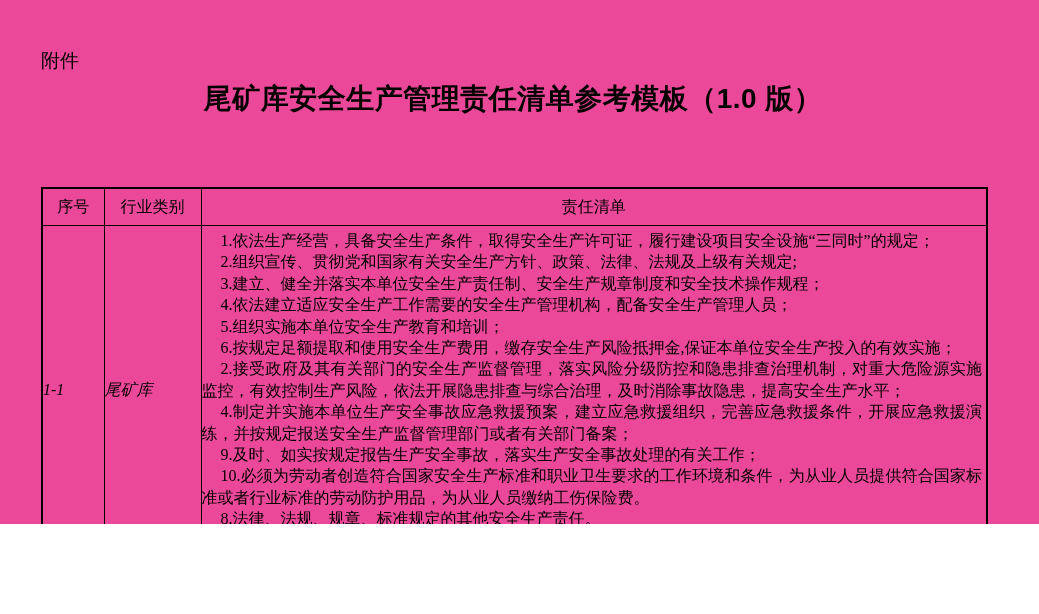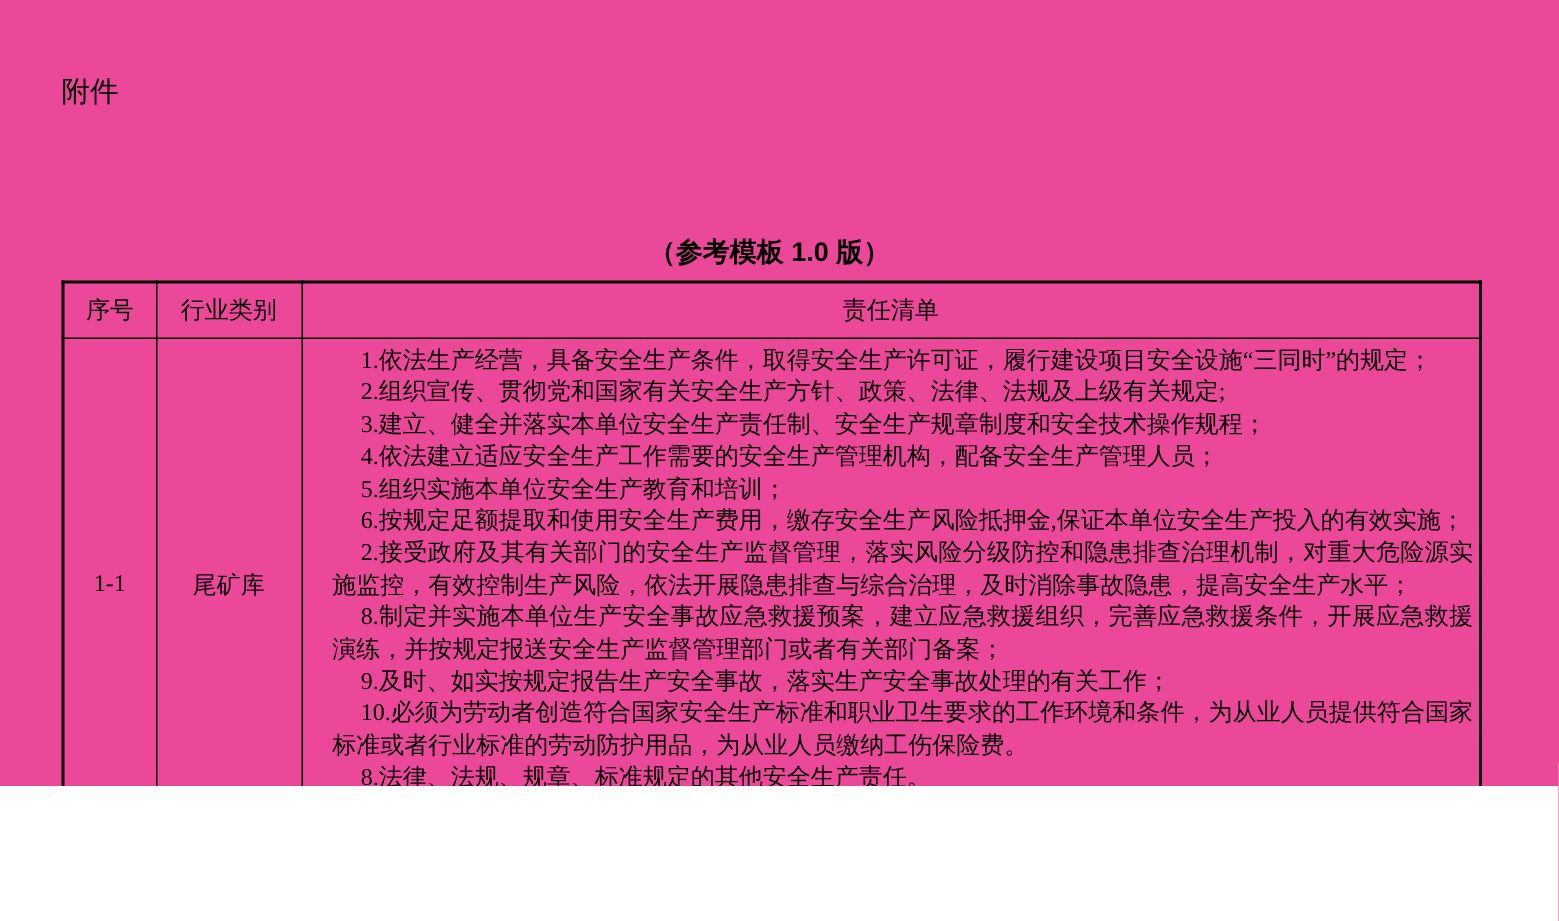--- a/index.html
+++ b/index.html
@@ -52,27 +52,28 @@
     font-size: 16px;
     font-weight: normal;
   }
   table.resp thead th {
     height: 36px;
     text-align: center;
     vertical-align: middle;
     padding: 0;
   }
   td.col-index, td.col-category {
-    text-align: center;
+    text-align: left;
     vertical-align: middle;
     padding: 0;
+    font-style: italic;
   }
   td.col-items {
     vertical-align: top;
-    padding: 4px 4px 3px 20px;
+    padding: 4px 4px 3px 0;
     height: 316px;
   }
   .item {
     margin: 0;
     font-size: 16px;
     line-height: 21.4px;
     text-indent: 19px;
     text-align: justify;
   }
   .footer {
@@ -81,23 +82,23 @@
     font-size: 16px;
   }
 </style>
 </head>
 <body>
 
 <div class="doc">
 
   <div class="attachment">附件</div>
 
+  <div class="title">尾矿库安全生产管理责任清单参考模板（1.0 版）</div>
 
 
-  <div class="version">（参考模板 1.0 版）</div>
 
   <table class="resp">
     <colgroup>
       <col style="width:62px">
       <col style="width:97px">
       <col style="width:786px">
     </colgroup>
     <thead>
       <tr>
         <th>序号</th>
@@ -110,21 +111,21 @@
         <td class="col-index">1-1</td>
         <td class="col-category">尾矿库</td>
         <td class="col-items">
           <p class="item">1.依法生产经营，具备安全生产条件，取得安全生产许可证，履行建设项目安全设施“三同时”的规定；</p>
           <p class="item">2.组织宣传、贯彻党和国家有关安全生产方针、政策、法律、法规及上级有关规定;</p>
           <p class="item">3.建立、健全并落实本单位安全生产责任制、安全生产规章制度和安全技术操作规程；</p>
           <p class="item">4.依法建立适应安全生产工作需要的安全生产管理机构，配备安全生产管理人员；</p>
           <p class="item">5.组织实施本单位安全生产教育和培训；</p>
           <p class="item">6.按规定足额提取和使用安全生产费用，缴存安全生产风险抵押金,保证本单位安全生产投入的有效实施；</p>
           <p class="item">2.接受政府及其有关部门的安全生产监督管理，落实风险分级防控和隐患排查治理机制，对重大危险源实施监控，有效控制生产风险，依法开展隐患排查与综合治理，及时消除事故隐患，提高安全生产水平；</p>
-          <p class="item">8.制定并实施本单位生产安全事故应急救援预案，建立应急救援组织，完善应急救援条件，开展应急救援演练，并按规定报送安全生产监督管理部门或者有关部门备案；</p>
+          <p class="item">4.制定并实施本单位生产安全事故应急救援预案，建立应急救援组织，完善应急救援条件，开展应急救援演练，并按规定报送安全生产监督管理部门或者有关部门备案；</p>
           <p class="item">9.及时、如实按规定报告生产安全事故，落实生产安全事故处理的有关工作；</p>
           <p class="item">10.必须为劳动者创造符合国家安全生产标准和职业卫生要求的工作环境和条件，为从业人员提供符合国家标准或者行业标准的劳动防护用品，为从业人员缴纳工伤保险费。</p>
           <p class="item">8.法律、法规、规章、标准规定的其他安全生产责任。</p>
           <p class="item">18.......。</p>
         </td>
       </tr>
     </tbody>
   </table>
 
   <div class="footer">— 1 —</div>

